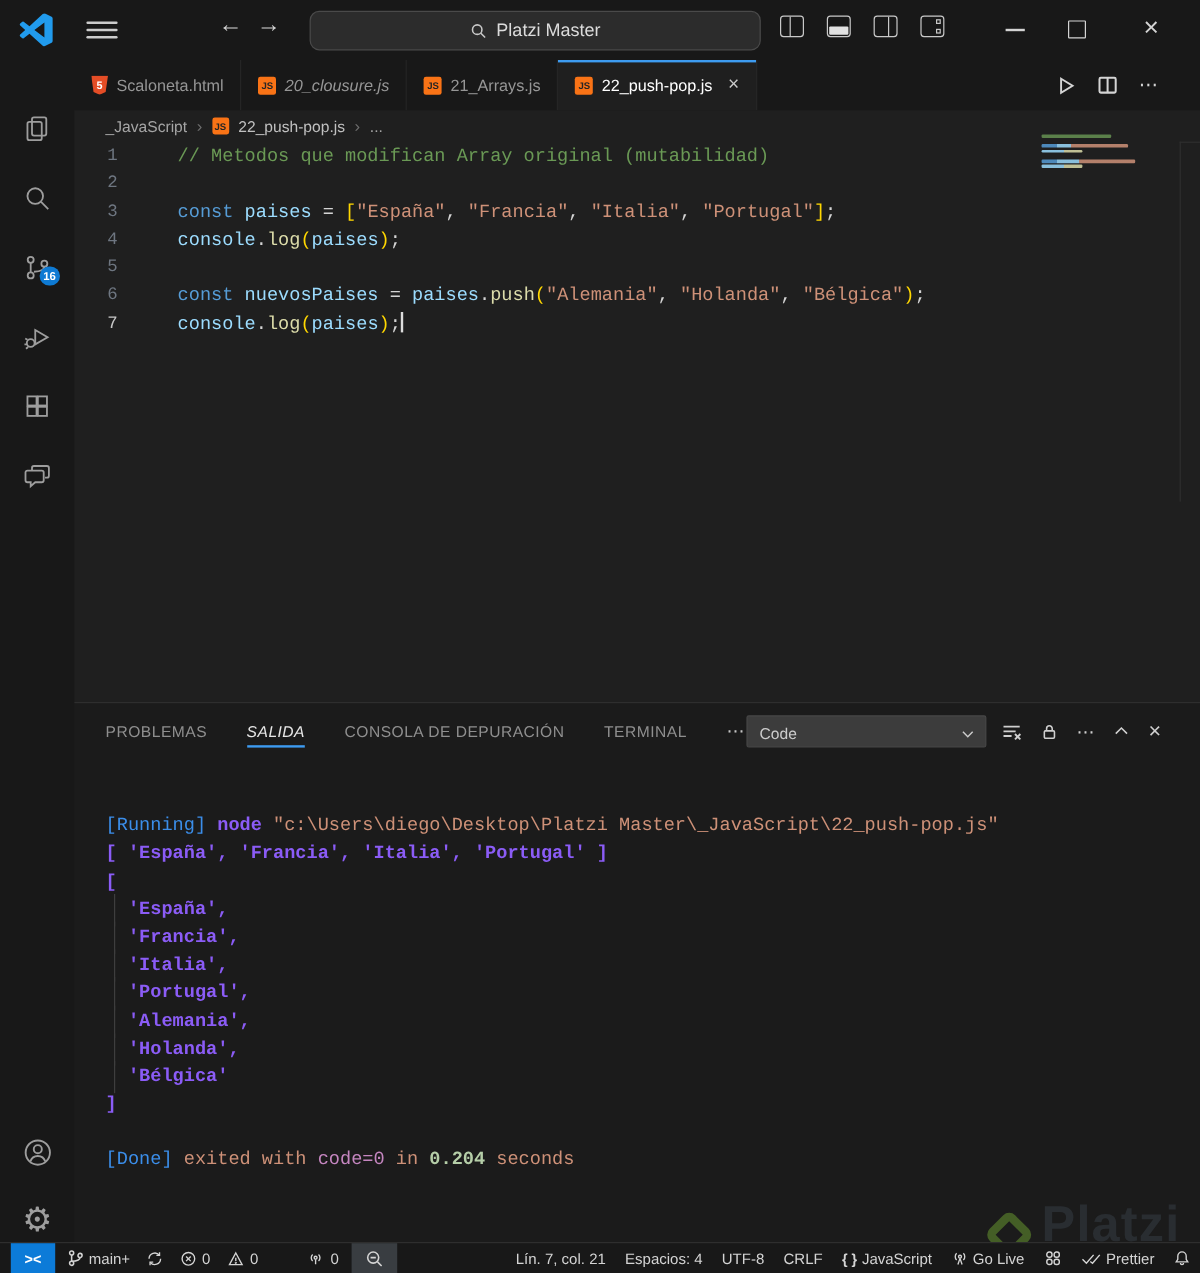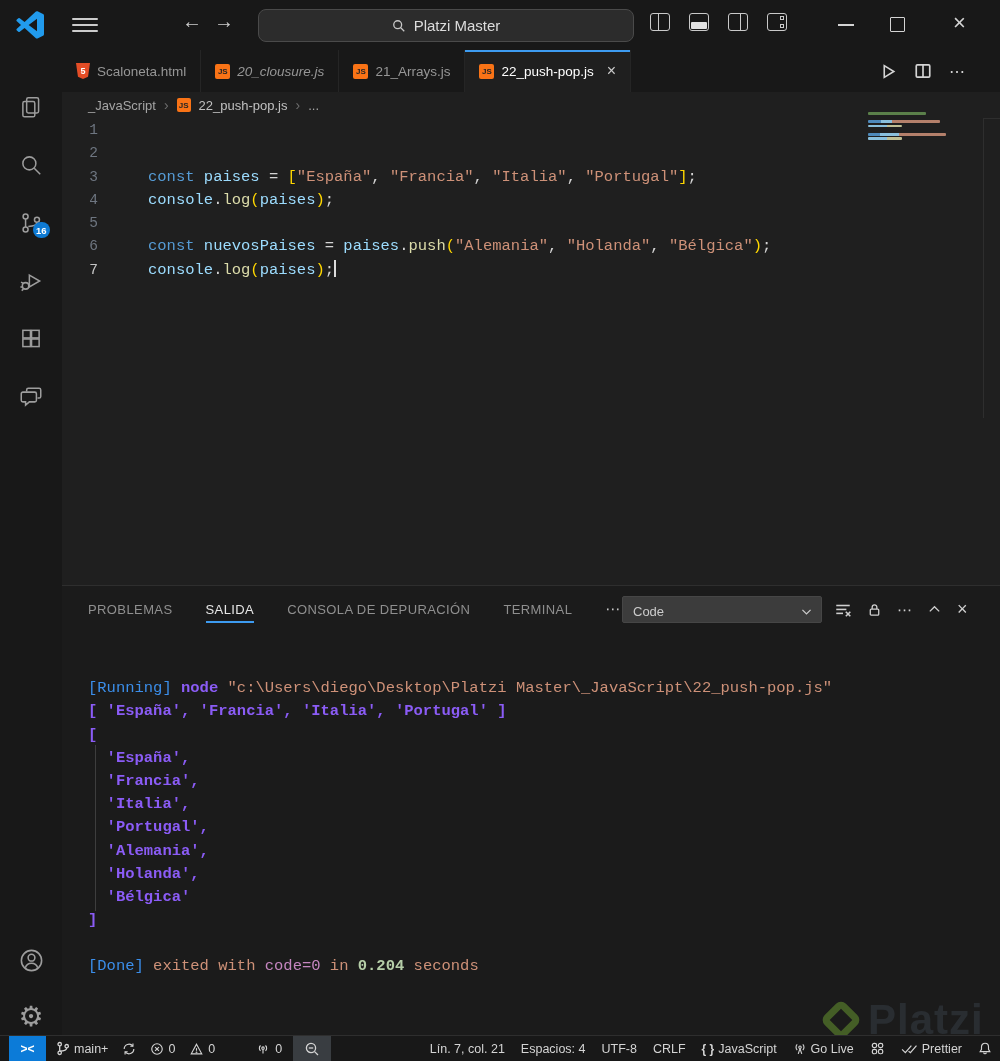--- a/index.html
+++ b/index.html
@@ -80,42 +80,42 @@
   #minimap { position:absolute; left:868px; top:112px; width:95px; height:42px; }
   .mm-bar { height:2.6px; margin-bottom:1.6px; border-radius:1px; }
   #scroll-shadow { position:absolute; left:983px; top:118px; width:17px; height:300px;
        border-left:1px solid #2e2e2e; border-top:1px solid #2e2e2e; }
 
   
   #panel { position:absolute; left:62px; top:585px; width:938px; height:450px; background:#1b1b1b; border-top:1px solid #2e2e2e; }
   #panel-tabs { position:absolute; left:26px; top:0; height:46px; display:flex; align-items:center; gap:33px; }
   .panel-tab { font-size:13px; letter-spacing:.4px; color:#8f8f8f; cursor:pointer; position:relative; height:46px;
                display:flex; align-items:center;text-align:center; }
-  .panel-tab.active { color:#e7e7e7; }
+  .panel-tab.active { color:#e7e7e7;font-style:italic; }
   .panel-tab.active::after { content:""; position:absolute; left:0; right:0; bottom:9px; height:2px; background:#3d9bf0; }
   #panel-overflow { color:#c5c5c5; font-size:15px; letter-spacing:2px; cursor:pointer; }
   #channel-select { position:absolute; left:560px; top:10px; width:200px; height:27px; background:#3c3c3c;
       border:1px solid #464646; border-radius:2px; color:#cccccc; font-size:13px;
       display:flex; align-items:center; justify-content:space-between; padding:4px 8px 0 10px; cursor:pointer; }
   #panel-actions { position:absolute; left:772px; top:10px; height:27px; display:flex; align-items:center; gap:15px; color:#cfcfcf; }
   #panel-actions svg { stroke:#cfcfcf; fill:none; stroke-width:1.4; }
   .pa-text { font-size:15px; cursor:pointer; }
 
   #output-lines { position:absolute; left:88px; top:654px;
       font-family:"Liberation Mono","DejaVu Sans Mono",monospace; font-size:15.5px; }
   .out-line { height:23.2px; line-height:23.2px; white-space:pre; position:relative; }
   .out-line.guide::before { content:""; position:absolute; left:7px; top:-2px; bottom:-2px; border-left:1px solid #3e3e3e; }
   .tk-tag   { color:#3b8eea; }
   .tk-plain { color:#8b5cf6; font-weight:bold; }
   .tk-osr   { color:#ce9178; }
   .tk-mag   { color:#c586c0; }
   .tk-num   { color:#b5cea8; font-weight:bold; }
 
   
-  #watermark { position:absolute; left:826px; top:996px; display:flex; align-items:center; gap:12px; opacity:.85; pointer-events:none; }
+  #watermark { position:absolute; left:826px; top:996px; display:flex; align-items:flex-end; gap:12px; opacity:.85; pointer-events:none; }
   #wm-logo { width:30px; height:30px; border:7px solid #4c6a28; border-radius:7px; transform:rotate(45deg); }
   #wm-text { font-size:42px; font-weight:bold; color:#2c3136; letter-spacing:1px; }
 
   
   #statusbar { position:absolute; left:0; top:1035px; width:1000px; height:26px; background:#181818;
       border-top:1px solid #2e2e2e; color:#d4d4d4; font-size:12.5px; }
   #statusbar svg { stroke:#d4d4d4; fill:none; stroke-width:1.3; }
   #remote-btn { position:absolute; left:9px; top:0; width:37px; height:25px; background:#0c7bd8; color:#fff;
       display:flex; align-items:center; justify-content:center; font-weight:bold; font-size:12px; cursor:pointer; }
   #sb-left { position:absolute; left:56px; top:0; height:25px; display:flex; align-items:center; gap:14px; }
@@ -258,20 +258,21 @@
   <span class="crumb-sep">›</span>
   <span class="jsbadge small">JS</span>
   <span style="color:#c0c0c0">22_push-pop.js</span>
   <span class="crumb-sep">›</span>
   <span>...</span>
 </div>
 
 <div id="code-lines">
     <div class="code-line">
       <span class="ln">1</span>
+      <span class="code-text"><span class="tk-cm">// Metodos que modifican Array original (mutabilidad)</span></span>
     </div>
     <div class="code-line">
       <span class="ln">2</span>
       <span class="code-text"></span>
     </div>
     <div class="code-line">
       <span class="ln">3</span>
       <span class="code-text"><span class="tk-kw">const</span><span class="tk-op"> </span><span class="tk-var">paises</span><span class="tk-op"> = </span><span class="tk-br">[</span><span class="tk-str">"España"</span><span class="tk-op">, </span><span class="tk-str">"Francia"</span><span class="tk-op">, </span><span class="tk-str">"Italia"</span><span class="tk-op">, </span><span class="tk-str">"Portugal"</span><span class="tk-br">]</span><span class="tk-op">;</span></span>
     </div>
     <div class="code-line">

